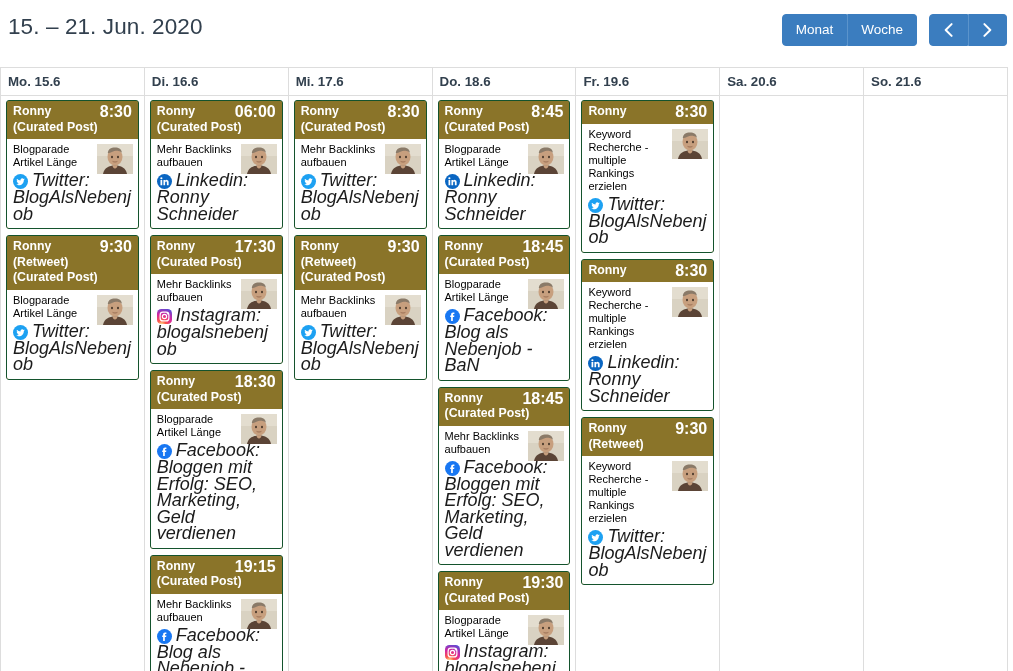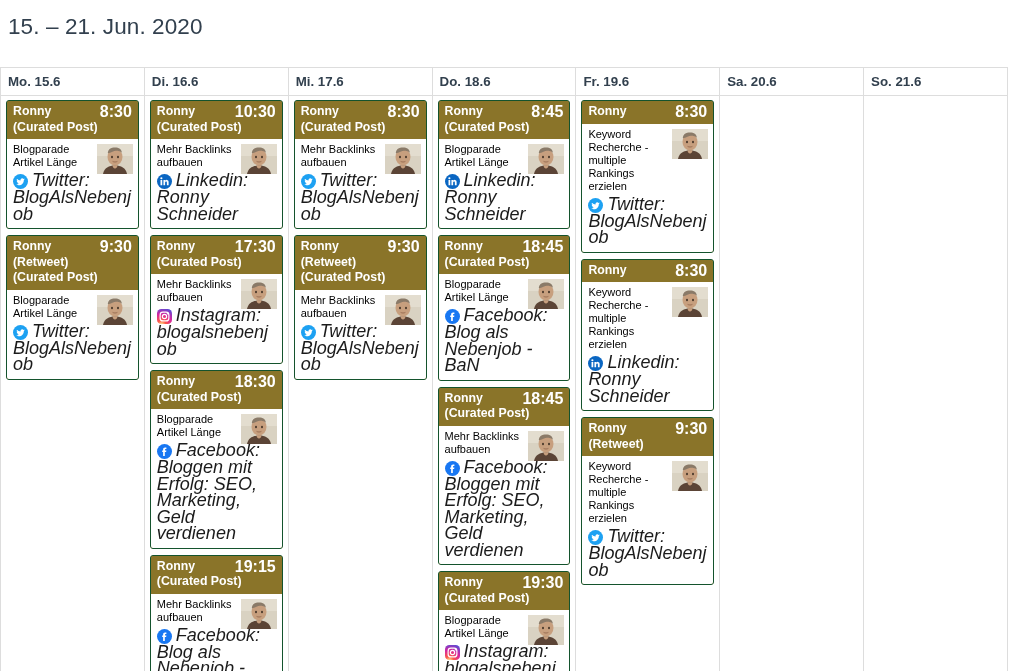--- a/index.html
+++ b/index.html
@@ -194,20 +194,42 @@
   }
   .neticon svg { display:block; width:15px; height:15px; }
 </style>
 </head>
 <body>
 
 <div class="page">
 
   <div class="toolbar">
     <div class="cal-title">15. – 21. Jun. 2020</div>
+    <div class="btn-zone">
+      <div class="btn-group">
+        <button class="btn">Monat</button>
+        <button class="btn">Woche</button>
+      </div>
+      <div class="btn-group">
+        <button class="btn btn-nav">
+          <span>
+            <svg width="9" height="14" viewBox="0 0 9 14">
+                <path d="M7.6 1.1 1.7 7l5.9 5.9" fill="none" stroke="#fff" stroke-width="2" stroke-linecap="round" stroke-linejoin="round"></path>
+              </svg>
+          </span>
+        </button>
+        <button class="btn btn-nav">
+          <span>
+            <svg width="9" height="14" viewBox="0 0 9 14">
+                <path d="M1.4 1.1 7.3 7l-5.9 5.9" fill="none" stroke="#fff" stroke-width="2" stroke-linecap="round" stroke-linejoin="round"></path>
+              </svg>
+          </span>
+        </button>
+      </div>
+    </div>
   </div>
 
   <div class="cal-wrap">
     <table class="cal">
       <thead>
         <tr id="head-row">
             <th><span>Mo. 15.6</span></th>
             <th><span>Di. 16.6</span></th>
             <th><span>Mi. 17.6</span></th>
             <th><span>Do. 18.6</span></th>
@@ -272,21 +294,21 @@
                         </svg></span><span>Twitter: BlogAlsNebenjob</span></div>
                   </div>
                 </div>
               </div>
             </td>
             <td>
               <div class="daycol">
                 <div class="ev">
                   <div class="ev-head">
                     <span class="ev-title">Ronny (Curated Post)</span>
-                    <span class="ev-time">10:30</span>
+                    <span class="ev-time">06:00</span>
                   </div>
                   <div class="ev-body">
                     <span class="avatar">
                       <svg width="36" height="30" viewBox="0 0 36 30">
                         <rect width="36" height="30" fill="#d9d2c2"></rect>
                         <rect x="0" y="0" width="36" height="12" fill="#e3ddcf"></rect>
                         <ellipse cx="18" cy="13" rx="7.5" ry="8.5" fill="#c79f7e"></ellipse>
                         <path d="M10.8 9c.4-4 3-5.6 7.2-5.6 4 0 6.6 1.7 7 5.6-.6-1.2-2-2-3.6-2.1-2.6-.2-4.6.3-6.6 1.1-1.6.6-3.2 1.6-4 1z" fill="#8a7a68"></path>
                         <ellipse cx="15" cy="13" rx="1" ry="1.2" fill="#4a3a2c"></ellipse>
                         <ellipse cx="21" cy="13" rx="1" ry="1.2" fill="#4a3a2c"></ellipse>

